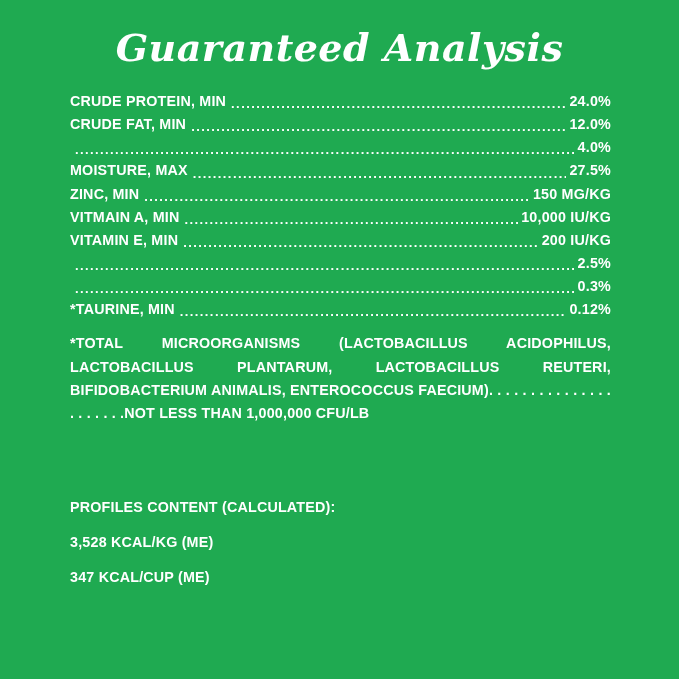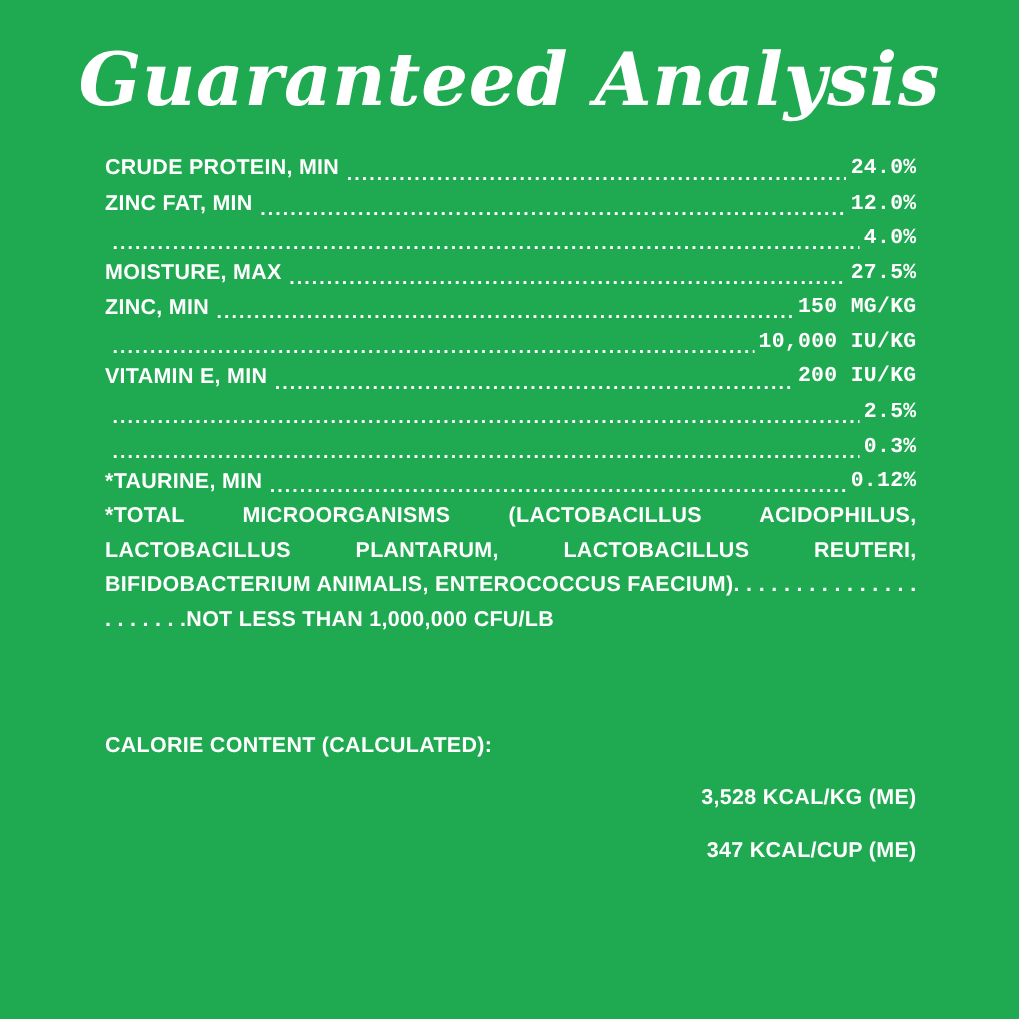--- a/index.html
+++ b/index.html
@@ -19,21 +19,21 @@
     width: 679px;
     height: 679px;
     box-sizing: border-box;
     padding: 22px 40px 0 40px;
   }
   .title {
     text-align: center;
     font-family: "DejaVu Serif", serif;
     font-style: italic;
     font-weight: bold;
-    font-size: 49px;
+    font-size: 38px;
     line-height: 1.05;
     letter-spacing: 0.5px;
     color: #ffffff;
     margin: 6px 0 22px 0;
     white-space: nowrap;
   }
   .rows {
     margin: 0 28px 0 30px;
   }
   .row {
@@ -55,58 +55,56 @@
     white-space: nowrap;
     margin: 0 3px 3px 5px;
     color: #ffffff;
     font-size: 13px;
     letter-spacing: 1.4px;
     line-height: 1;
   }
   .row .value {
     flex: 0 0 auto;
     text-align: right;
-    font-family: Liberation Mono, monospace;
   }
   .para {
-    margin: 0 28px 0 30px;
+    margin: 11px 28px 0 30px;
     font-size: 14.3px;
     font-weight: bold;
     letter-spacing: 0.2px;
     line-height: 1.62;
   }
   .justified {
     text-align: justify;
     text-align-last: left;
   }
   .block-gap {
     height: 20px;
   }
   .calorie-line {
     margin-top: 12px;
-    text-align: right;
   }
 </style>
 </head>
 <body>
 
 <div class="panel">
 
   <div class="title">Guaranteed Analysis</div>
 
   <div class="rows">
 
     <div class="row">
       <span class="label">CRUDE PROTEIN, MIN</span>
       <span class="leader">........................................................................................................</span>
       <span class="value">24.0%</span>
     </div>
 
     <div class="row">
-      <span class="label">ZINC FAT, MIN</span>
+      <span class="label">CRUDE FAT, MIN</span>
       <span class="leader">........................................................................................................</span>
       <span class="value">12.0%</span>
     </div>
 
     <div class="row">
       <span class="leader">........................................................................................................</span>
       <span class="value">4.0%</span>
     </div>
 
     <div class="row">
@@ -115,20 +113,21 @@
       <span class="value">27.5%</span>
     </div>
 
     <div class="row">
       <span class="label">ZINC, MIN</span>
       <span class="leader">........................................................................................................</span>
       <span class="value">150 MG/KG</span>
     </div>
 
     <div class="row">
+      <span class="label">VITMAIN A, MIN</span>
       <span class="leader">........................................................................................................</span>
       <span class="value">10,000 IU/KG</span>
     </div>
 
     <div class="row">
       <span class="label">VITAMIN E, MIN</span>
       <span class="leader">........................................................................................................</span>
       <span class="value">200 IU/KG</span>
     </div>
 
@@ -153,19 +152,19 @@
   <div class="para justified">*TOTAL MICROORGANISMS (LACTOBACILLUS ACIDOPHILUS, LACTOBACILLUS PLANTARUM, LACTOBACILLUS REUTERI, BIFIDOBACTERIUM ANIMALIS, ENTEROCOCCUS FAECIUM). . . . . . . . . . . . . . . . . . . . . .NOT LESS THAN 1,000,000 CFU/LB</div>
 
   <div class="block-gap"></div>
 
 
   <div class="block-gap"></div>
 
 
   <div class="block-gap"></div>
 
-  <div class="para">CALORIE CONTENT (CALCULATED):</div>
+  <div class="para">PROFILES CONTENT (CALCULATED):</div>
 
   <div class="para calorie-line">3,528 KCAL/KG (ME)</div>
 
   <div class="para calorie-line">347 KCAL/CUP (ME)</div>
 
 </div>
 
 </body></html>

